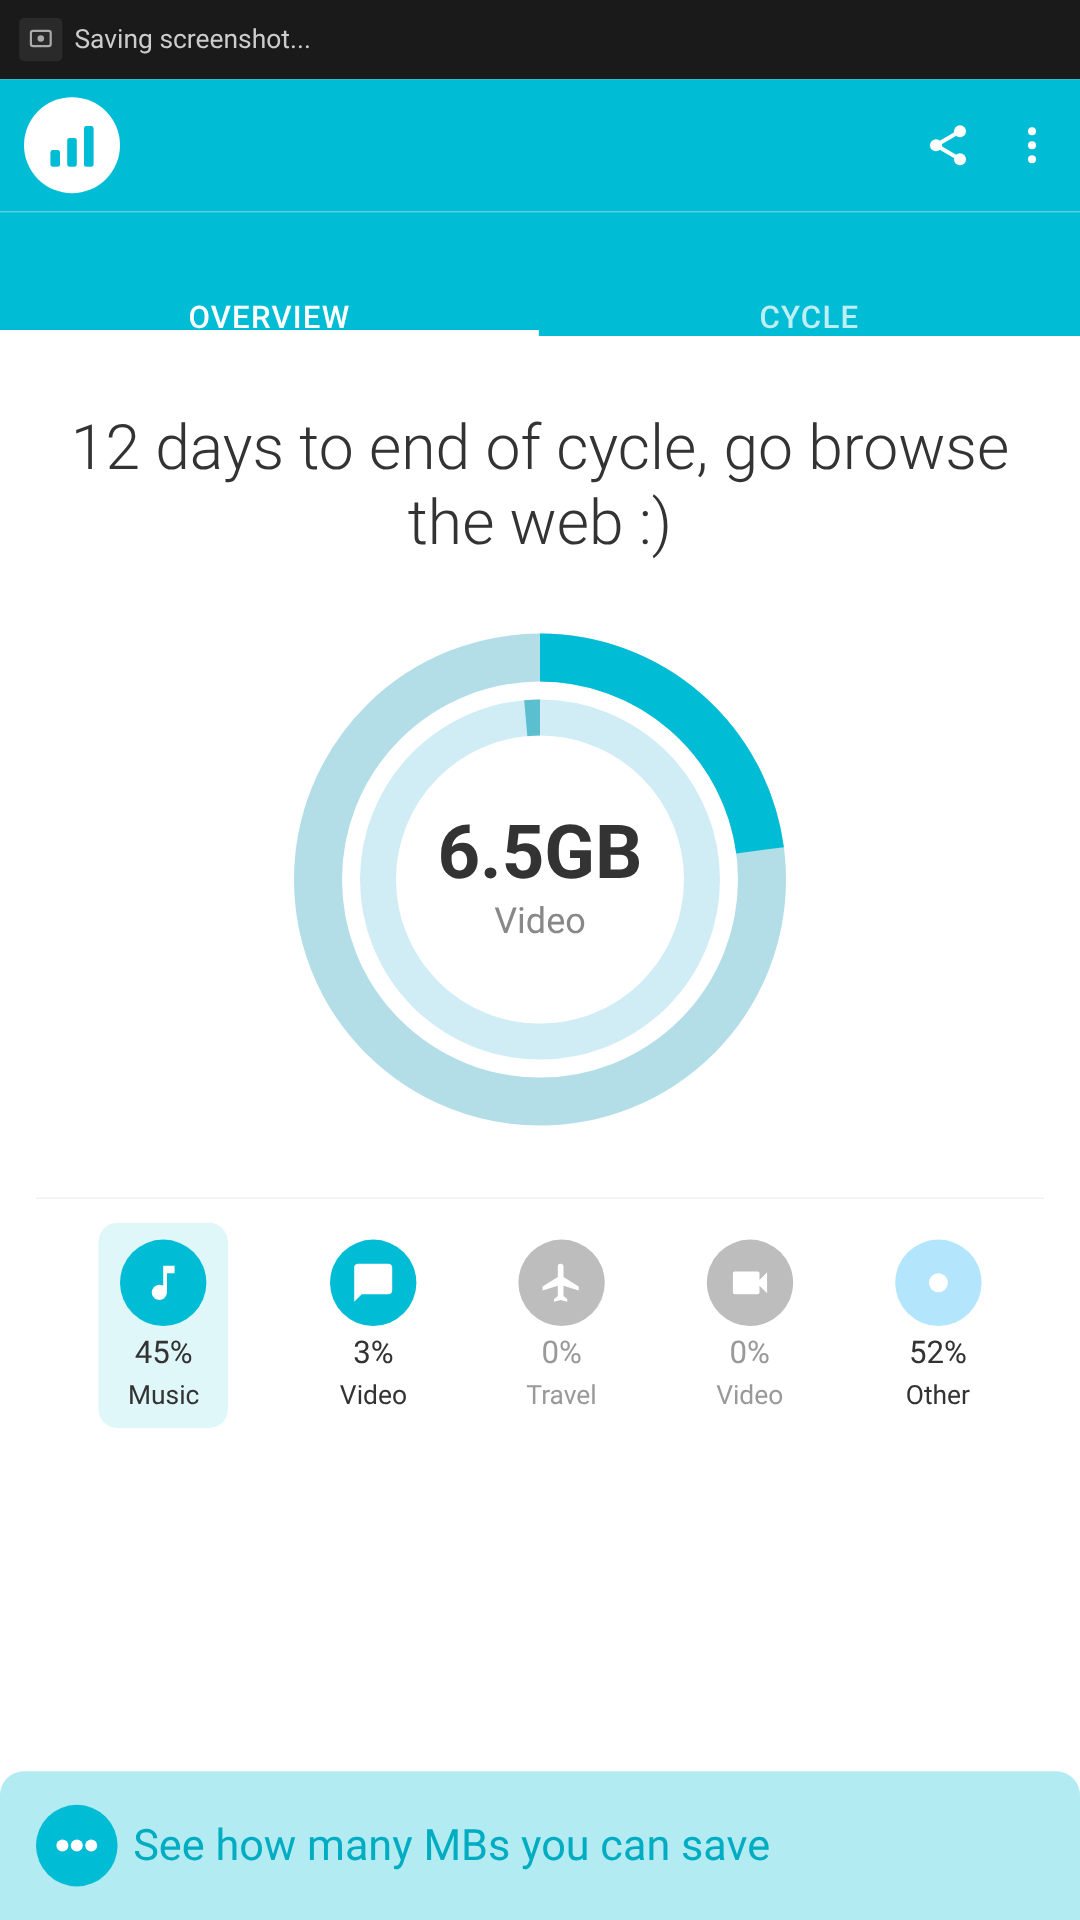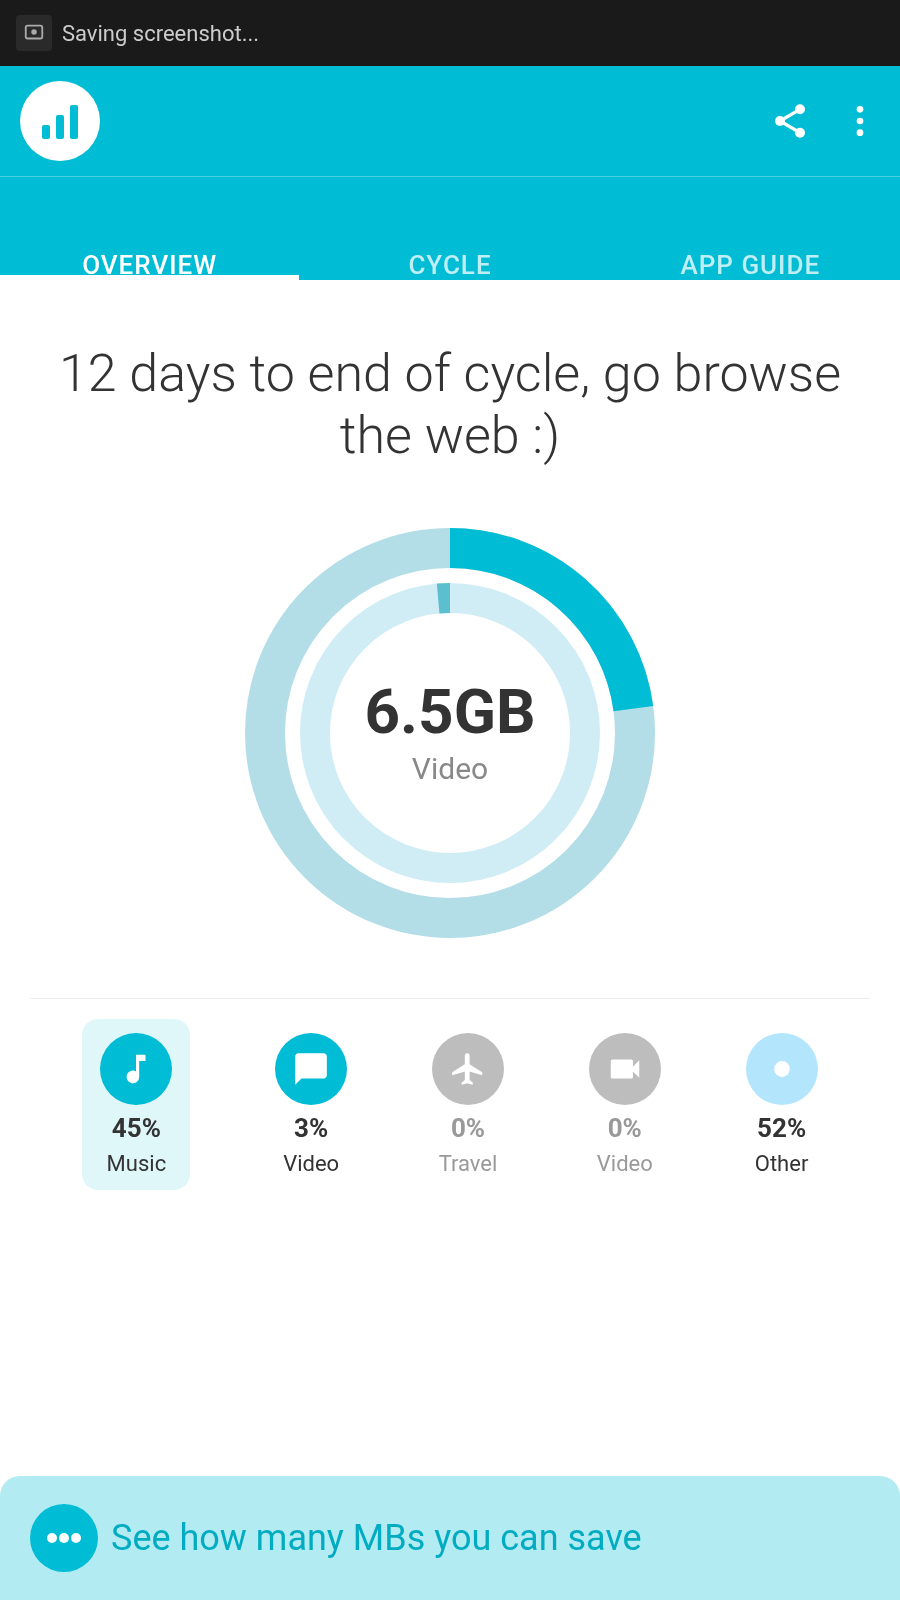--- a/index.html
+++ b/index.html
@@ -189,21 +189,21 @@
       justify-content: center;
     }
     .cat-icon-wrap.grey {
       background: #BDBDBD;
     }
     .cat-icon-wrap.light-blue {
       background: #B3E5FC;
     }
     .cat-percent {
       font-size: 26px;
-      font-weight: 700;
+      font-weight: 400;
       color: #333;
     }
     .cat-percent.grey-text {
       color: #999;
     }
     .cat-name {
       font-size: 22px;
       color: #333;
     }
     .cat-name.grey-text {
@@ -285,23 +285,20 @@
 
 <div class="tab-bar">
   <div class="tab-item active">
     <span>OVERVIEW</span>
   </div>
   <div class="tab-divider"></div>
   <div class="tab-item">
     <span>CYCLE</span>
   </div>
   <div class="tab-divider"></div>
-  <div class="tab-item">
-    <span>APP GUIDE</span>
-  </div>
 </div>
 
 <div class="main-content">
   <p class="headline">12 days to end of cycle, go browse the web :)</p>
 
   <div class="chart-container">
     <div class="donut-wrapper">
       <svg width="450" height="450" viewBox="0 0 450 450">
 
         <circle cx="225" cy="225" r="185" fill="none" stroke="#B3DEE8" stroke-width="40"></circle>

